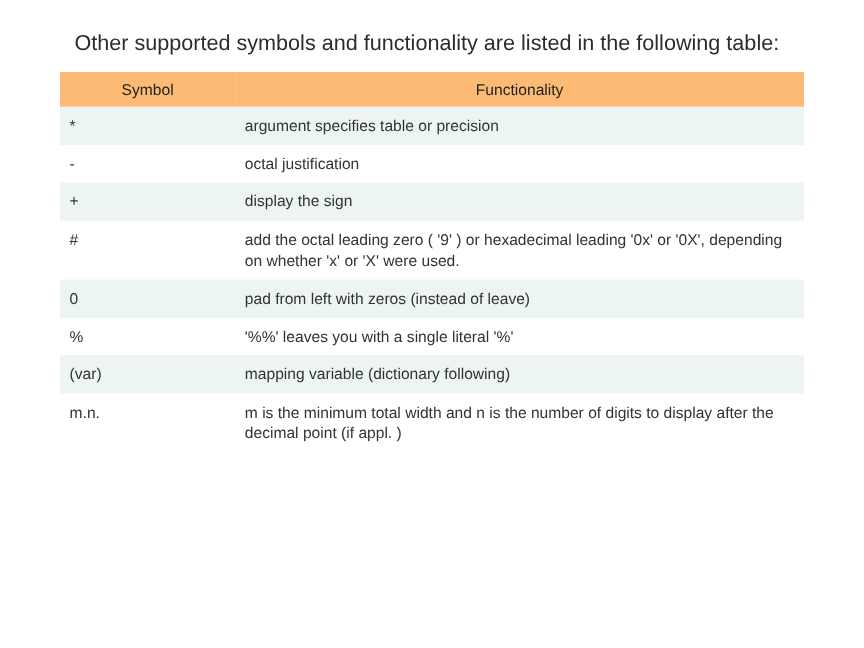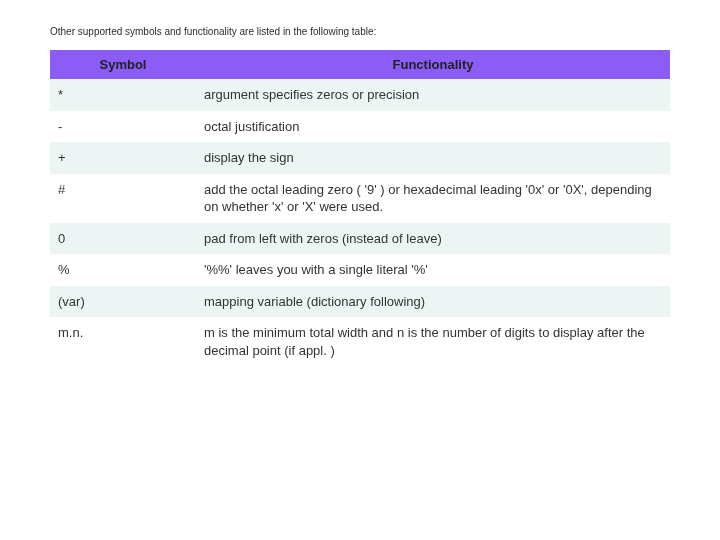--- a/index.html
+++ b/index.html
@@ -8,33 +8,34 @@
     width: 720px;
     height: 540px;
     font-family: Verdana, Geneva, sans-serif;
     background: #ffffff;
     color: #333;
   }
   .container {
     padding: 25px 50px 0 50px;
   }
   .intro {
-    font-size: 10px;
+    font-size: 18px;
     color: #2c2c2c;
     margin-bottom: 12px;
     line-height: 1.3;
+    margin-left: 12px;
   }
   table {
     border-collapse: collapse;
     width: 100%;
     font-size: 13px;
   }
   th {
-    background: #8b5cf6;
-    font-weight: bold;
+    background: #fdba74;
+    font-weight: normal;
     text-align: center;
     padding: 7px 8px;
     color: #222;
   }
   th.col-symbol {
     width: 130px;
   }
   td {
     padding: 7px 8px;
     vertical-align: top;
@@ -58,21 +59,21 @@
   <table>
     <thead>
       <tr>
         <th class="col-symbol">Symbol</th>
         <th>Functionality</th>
       </tr>
     </thead>
     <tbody>
       <tr>
         <td>*</td>
-        <td>argument specifies zeros or precision</td>
+        <td>argument specifies table or precision</td>
       </tr>
       <tr>
         <td>-</td>
         <td>octal justification</td>
       </tr>
       <tr>
         <td>+</td>
         <td>display the sign</td>
       </tr>
       <tr>

